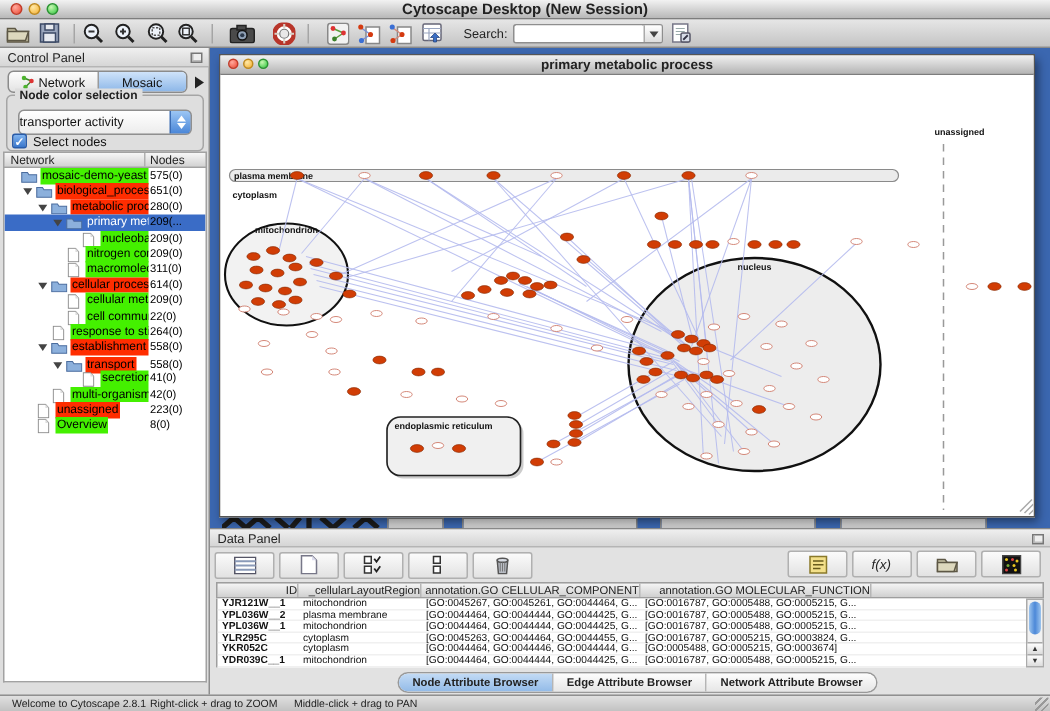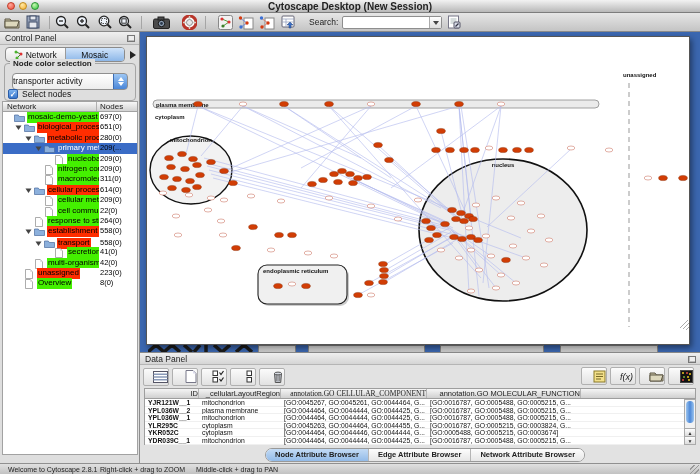--- a/index.html
+++ b/index.html
@@ -61,21 +61,21 @@
 .nw-tb .tl.r{left:5px}.nw-tb .tl.y{left:15px}.nw-tb .tl.g{left:25px}
 .nw-title{position:absolute;left:0;right:0;text-align:center;font-size:9px;font-weight:bold;color:#222;line-height:13px}
 .nw-content{position:relative;width:542px;height:294px;background:#fff;overflow:hidden}
 svg text{font-family:"Liberation Sans",sans-serif}
 .dstrip{position:absolute;left:0;top:313px;width:560px;height:7px}
 .dfrag{position:absolute;top:0;height:7px;background:linear-gradient(#e8e8e8,#c9c9c9);border:1px solid #8a8a8a;border-bottom:0}
 
 .dp{position:absolute;left:140px;top:352px;width:560px;height:111px;background:#e2e2e2;border-top:1px solid #888}
 .dp-header{height:12px;font-size:8.5px;color:#222;padding-left:5px;line-height:12px;background:linear-gradient(#efefef,#d5d5d5);border-bottom:1px solid #b5b5b5;position:relative}
 .dp-toolbar{position:absolute;left:0;top:12px;width:560px;height:23px;display:flex;align-items:center}
-.dpi{width:26px;height:18px;margin-left:3px;border:1px solid #b0b0b0;border-radius:2px;background:linear-gradient(#fbfbfb,#e2e2e2);display:inline-flex;align-items:center;justify-content:flex-end}
+.dpi{width:40px;height:18px;margin-left:3px;border:1px solid #b0b0b0;border-radius:2px;background:linear-gradient(#fbfbfb,#e2e2e2);display:inline-flex;align-items:center;justify-content:center}
 .dp-right{position:absolute;right:6px;top:2px;display:flex}
 .thead{position:absolute;left:4px;top:35px;width:552px;height:11px;background:linear-gradient(#f5f5f5,#d0d0d0);border:1px solid #9e9e9e;font-size:7.5px;color:#222}
 .thc{position:absolute;top:0;height:100%;line-height:10px;text-align:right;overflow:hidden;white-space:nowrap;border-right:1px solid #b6b6b6}
 .tbody{position:absolute;left:4px;top:46px;width:540px;height:46px;background:#fff;border-left:1px solid #9e9e9e;overflow:hidden}
 .drow{position:absolute;left:0;width:100%;height:7.6px;font-size:6.8px;line-height:7.7px;color:#111;border-bottom:1px solid #f0f0f0}
 .dcell{position:absolute;top:0;white-space:nowrap;overflow:hidden}
 .dcell.id{font-weight:bold}
 .vsb{position:absolute;left:544px;top:46px;width:12px;height:46px;background:#f2f2f2;border:1px solid #aaa}
 .vsb .thumb{position:absolute;left:1px;top:1px;width:8px;height:22px;border-radius:4px;background:linear-gradient(90deg,#9cc4ee,#4c88d8,#9cc4ee)}
 .vsb .btn{position:absolute;left:0;width:10px;height:8px;background:linear-gradient(#fdfdfd,#ddd);border-top:1px solid #aaa;font-size:5px;text-align:center;line-height:8px;color:#333}
@@ -256,21 +256,21 @@
       <span class="c1">Network</span>
       <span class="vline"></span>
       <span class="c2">Nodes</span>
     </div>
     <div class="tree" id="tree">
         <div class="trow" style="top: 0px;">
           <svg class="ticn" style="left:11px" width="11" height="9">
             <path d="M0.5 2 h3.8 l1 1.5 h5.2 v5 H0.5z" fill="#8cb0dc" stroke="#4a6c9e" stroke-width="0.7"></path>
           </svg>
           <span class="tlab g" style="left:24px;max-width:72px">mosaic-demo-yeast</span>
-          <span class="tcnt">697(0)</span>
+          <span class="tcnt">575(0)</span>
         </div>
         <div class="trow" style="top: 10.4px;">
           <svg class="arr" style="left:12px" width="7" height="7">
             <path d="M0.5 1.5 L6.5 1.5 L3.5 6 Z" fill="#444"></path>
           </svg>
           <svg class="ticn" style="left:21px" width="11" height="9">
             <path d="M0.5 2 h3.8 l1 1.5 h5.2 v5 H0.5z" fill="#8cb0dc" stroke="#4a6c9e" stroke-width="0.7"></path>
           </svg>
           <span class="tlab r" style="left:34px;max-width:62px">biological_process</span>
           <span class="tcnt">651(0)</span>
@@ -412,20 +412,26 @@
     <div class="dstrip">
       <svg style="position:absolute;left:8px;top:0" width="108" height="7">
           <path d="M0 7 L8 0 L16 7 L24 0 L32 7 M36 0 L44 7 M52 0 L46 7 M58 0 v7 M66 0 L74 7 L82 0 M88 7 L96 0 L104 7" stroke="#1c1c1c" stroke-width="3.5" fill="none"></path>
         </svg>
       <span class="dfrag" style="left:118px;width:38px"></span>
       <span class="dfrag" style="left:168px;width:117px"></span>
       <span class="dfrag" style="left:300px;width:104px"></span>
       <span class="dfrag" style="left:420px;width:98px"></span>
     </div>
     <div class="netwin">
+      <div class="nw-tb">
+        <span class="tl r"></span>
+        <span class="tl y"></span>
+        <span class="tl g"></span>
+        <div class="nw-title">primary metabolic process</div>
+      </div>
       <div class="nw-content">
         <svg id="netsvg" width="542" height="294" viewBox="0 0 542 294">
             <rect x="6" y="63" width="446" height="8" rx="4" fill="#ebebeb" stroke="#8a8a8a" stroke-width="0.8"></rect>
             <text x="9" y="69.5" font-size="6" font-weight="bold" fill="#111" text-anchor="start">plasma membrane</text>
             <text x="8" y="82" font-size="6" font-weight="bold" fill="#111" text-anchor="start">cytoplasm</text>
             <ellipse cx="44" cy="133" rx="41" ry="34" fill="#f2f2f2" stroke="#111" stroke-width="1.4"></ellipse>
             <text x="44" y="105" font-size="6" font-weight="bold" fill="#111" text-anchor="middle">mitochondrion</text>
             <ellipse cx="356" cy="193" rx="84" ry="71" fill="#ededed" stroke="#111" stroke-width="1.6"></ellipse>
             <text x="356" y="130" font-size="6" font-weight="bold" fill="#111" text-anchor="middle">nucleus</text>
             <rect x="113" y="230" width="89" height="39" rx="9" fill="#999" opacity="0.5"></rect>
@@ -671,21 +677,21 @@
               <circle cx="8" cy="7" r="1" fill="#e8c420"></circle>
               <circle cx="3" cy="10" r="1" fill="#d44"></circle>
               <circle cx="9" cy="10" r="1" fill="#e8c420"></circle>
             </svg>
           </span>
       </span>
     </div>
     <div class="thead" id="thead">
         <span class="thc" style="left: 0px; width: 54px;">ID</span>
         <span class="thc" style="left: 54px; width: 82px;">_cellularLayoutRegion</span>
-        <span class="thc" style="left: 136px; width: 146px; font-family: Liberation Serif, serif;">annotation.GO CELLULAR_COMPONENT</span>
+        <span class="thc" style="left: 136px; width: 146px;">annotation.GO CELLULAR_COMPONENT</span>
         <span class="thc" style="left: 282px; width: 154px;">annotation.GO MOLECULAR_FUNCTION</span>
       </div>
     <div class="tbody" id="tbody">
         <div class="drow" style="top: 0px;">
           <span class="dcell id" style="left: 3px; width: 50px;">YJR121W__1</span>
           <span class="dcell" style="left: 57px; width: 78px;">mitochondrion</span>
           <span class="dcell" style="left: 139px; width: 142px;">[GO:0045267, GO:0045261, GO:0044464, G...</span>
           <span class="dcell" style="left: 285px; width: 250px;">[GO:0016787, GO:0005488, GO:0005215, G...</span>
         </div>
         <div class="drow" style="top: 7.6px;">

